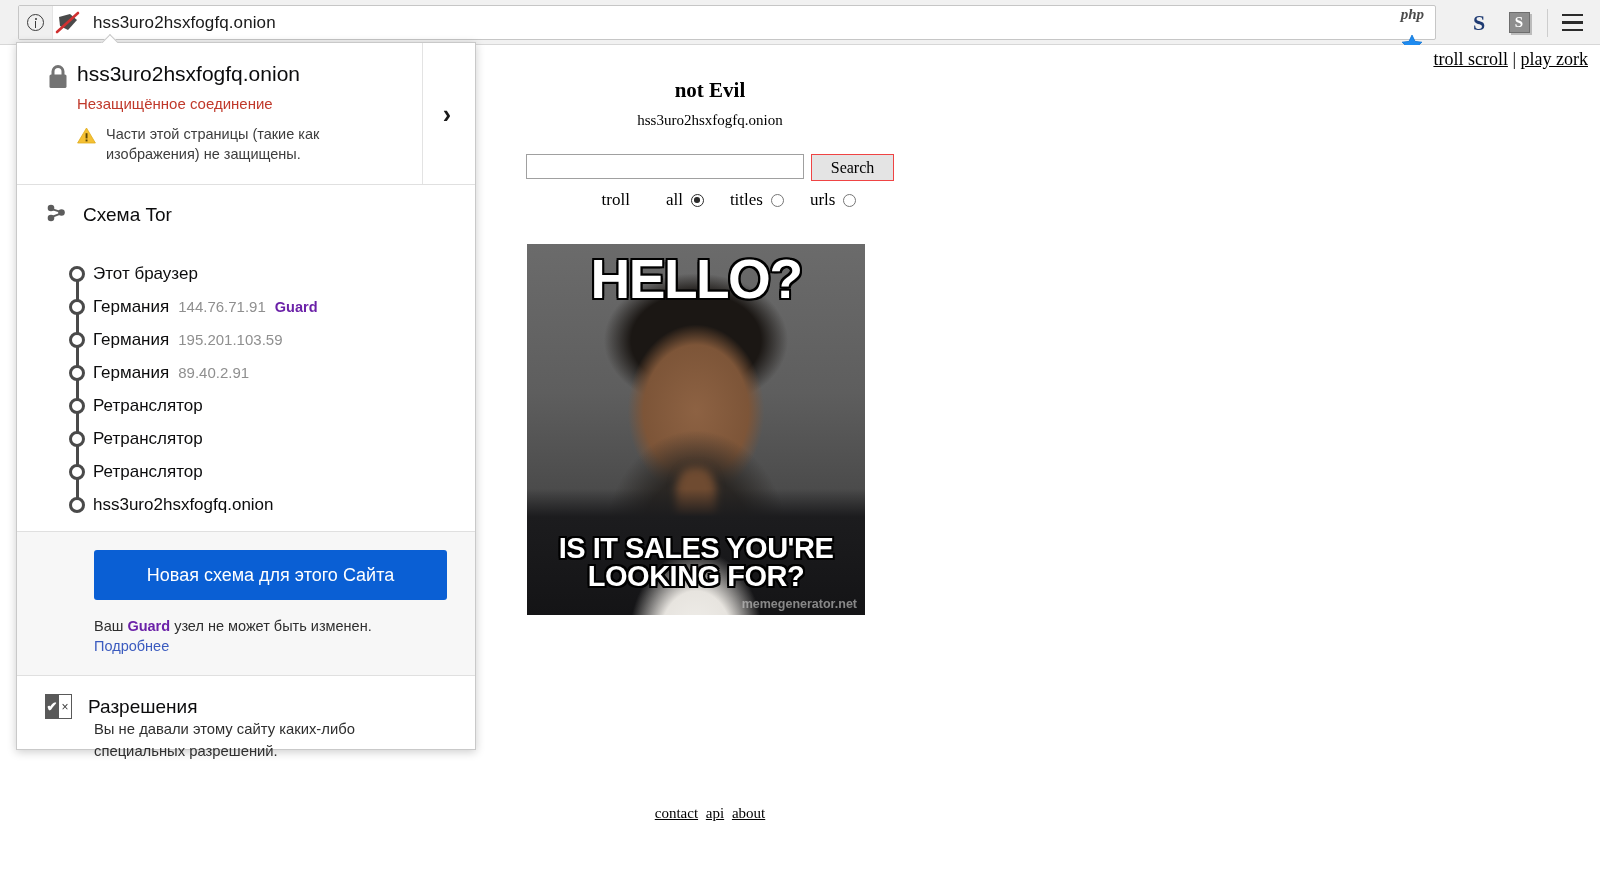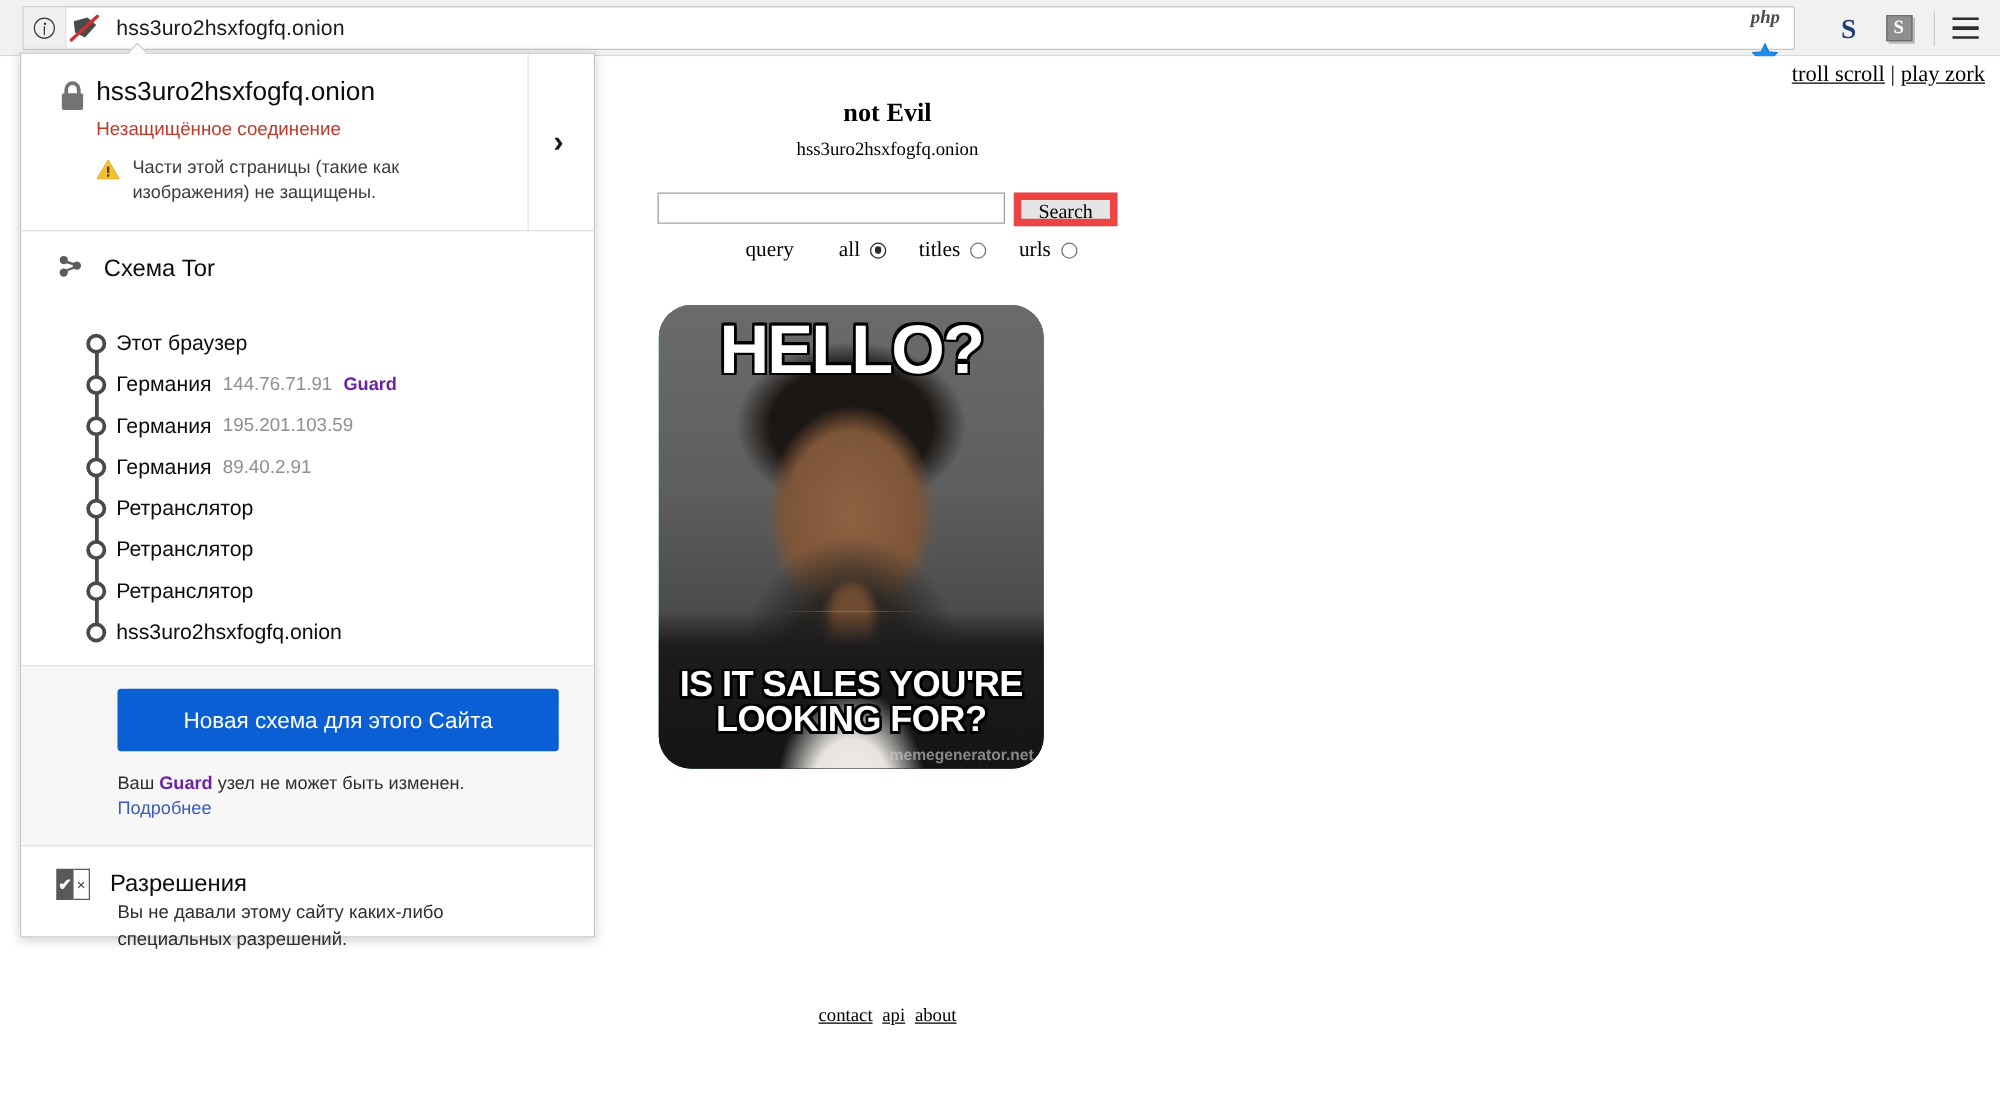--- a/index.html
+++ b/index.html
@@ -266,21 +266,21 @@
     border: 1px solid #a0a0a0;
     background: #ffffff;
     font-family: "Liberation Serif", serif;
     font-size: 14px; padding: 0 3px;
     outline: none;
   }
   #search-button {
     margin-left: 7px;
     width: 83px; height: 27px;
     background: #e4e4e4;
-    border: 6px solid #ef4444;
+    border: 1px solid #ef4444;
     font-family: "Liberation Serif", serif;
     font-size: 16px; color: #000000;
     cursor: pointer;
   }
   #radio-row {
     margin-top: 9px; margin-left: 38px;
     display: flex; align-items: center;
     font-family: "Liberation Serif", serif;
     font-size: 17px; color: #000000;
   }
@@ -294,24 +294,23 @@
   }
   .radio-mark.checked { border-color: #2b2b2b; }
   .radio-mark.checked::after {
     content: ""; position: absolute; left: 2.6px; top: 2.6px;
     width: 5.6px; height: 5.6px; border-radius: 50%; background: #2b2b2b;
   }
 
   
   #meme {
     position: absolute; left: 527px; top: 199px;
-    width: 308px; height: 371px;
-    background: #15803d;
+    width: 338px; height: 371px;
+    background: #0369a1;
     overflow: hidden;
-    border-radius: 26px;
   }
   #meme-photo {
     position: absolute; left: 0; top: 0; width: 100%; height: 100%;
     background:
       radial-gradient(ellipse 150px 190px at 50% 82%, #2a2724 0%, #2a2724 38%, rgba(42,39,36,0) 62%),
       radial-gradient(ellipse 95px 120px at 50% 45%, #8d6243 0%, #7d5538 55%, rgba(125,85,56,0) 72%),
       radial-gradient(ellipse 118px 86px at 50% 26%, #1b1714 0%, #1b1714 55%, rgba(27,23,20,0) 78%),
       linear-gradient(180deg, #6b6b6b 0%, #5e5e5e 40%, #4a4a4a 68%, #3a3a3a 100%);
   }
   
@@ -419,21 +418,21 @@
   <div id="search-col">
     <div id="site-title">not Evil</div>
     <div id="site-sub">hss3uro2hsxfogfq.onion</div>
 
     <div id="search-row">
       <input id="search-input" type="text" placeholder="" style="">
       <button id="search-button">Search</button>
     </div>
 
     <div id="radio-row">
-      <span class="q-label">query</span>
+      <span class="q-label">troll</span>
 
       <label class="radio-opt">
         <span>all</span>
         <span class="radio-mark checked"></span>
       </label>
 
       <label class="radio-opt">
         <span>titles</span>
         <span class="radio-mark"></span>
       </label>

